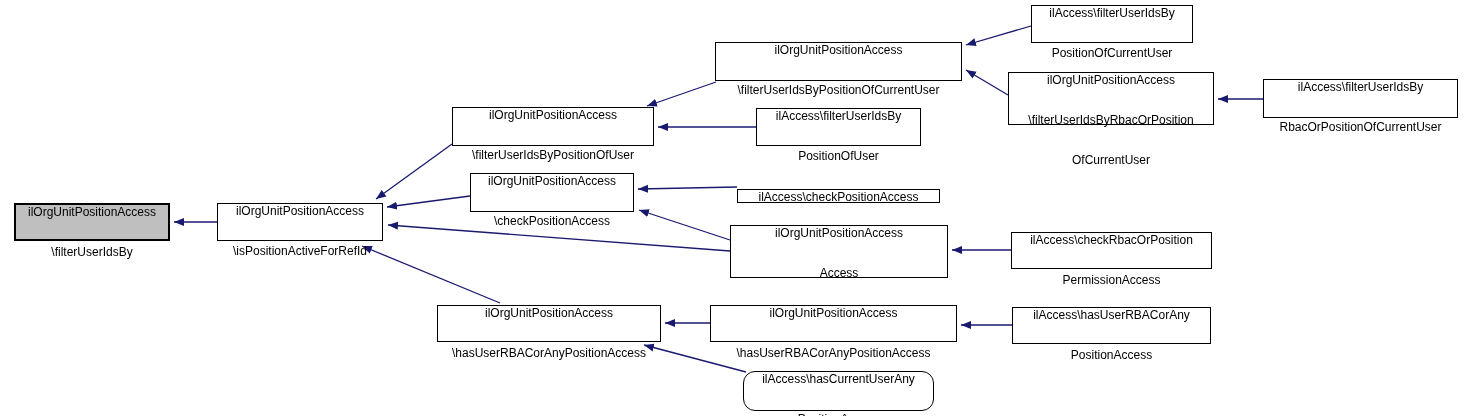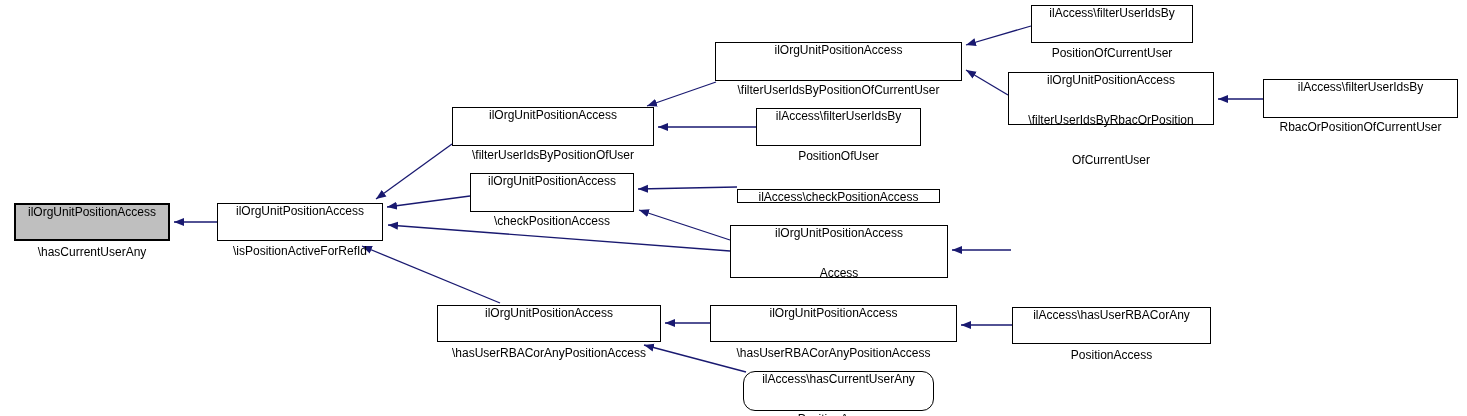--- a/index.html
+++ b/index.html
@@ -65,21 +65,21 @@
       <line x1="730" y1="240" x2="639" y2="210" marker-end="url(#arrow)"></line>
       <line x1="1011" y1="250" x2="952" y2="250" marker-end="url(#arrow)"></line>
       <line x1="710" y1="323" x2="665" y2="323" marker-end="url(#arrow)"></line>
       <line x1="746" y1="372" x2="644" y2="345" marker-end="url(#arrow)"></line>
       <line x1="1012" y1="325" x2="961" y2="325" marker-end="url(#arrow)"></line>
     </g>
   </svg>
 
   <div class="node highlight" style="left:14px; top:203px; width:156px; height:38px;">
     <div>ilOrgUnitPositionAccess</div>
-    <div>\hasCurrentUserAny</div>
+    <div>\filterUserIdsBy</div>
   </div>
 
   <div class="node" style="left:217px; top:203px; width:166px; height:38px;">
     <div>ilOrgUnitPositionAccess</div>
     <div>\isPositionActiveForRefId</div>
   </div>
 
   <div class="node" style="left:452px; top:107px; width:202px; height:39px;">
     <div>ilOrgUnitPositionAccess</div>
     <div>\filterUserIdsByPositionOfUser</div>
@@ -118,20 +118,24 @@
 
   <div class="node" style="left:737px; top:173px; width:203px; height:14px;margin-top:16px;">
     <div>ilAccess\checkPositionAccess</div>
   </div>
 
   <div class="node" style="left:730px; top:225px; width:218px; height:53px;">
     <div>ilOrgUnitPositionAccess</div>
     <div>Access</div>
   </div>
 
+  <div class="node" style="left:1011px; top:232px; width:201px; height:37px;">
+    <div>ilAccess\checkRbacOrPosition</div>
+    <div>PermissionAccess</div>
+  </div>
 
   <div class="node" style="left:437px; top:305px; width:224px; height:37px;">
     <div>ilOrgUnitPositionAccess</div>
     <div>\hasUserRBACorAnyPositionAccess</div>
   </div>
 
   <div class="node" style="left:710px; top:305px; width:247px; height:37px;">
     <div>ilOrgUnitPositionAccess</div>
     <div>\hasUserRBACorAnyPositionAccess</div>
   </div>

